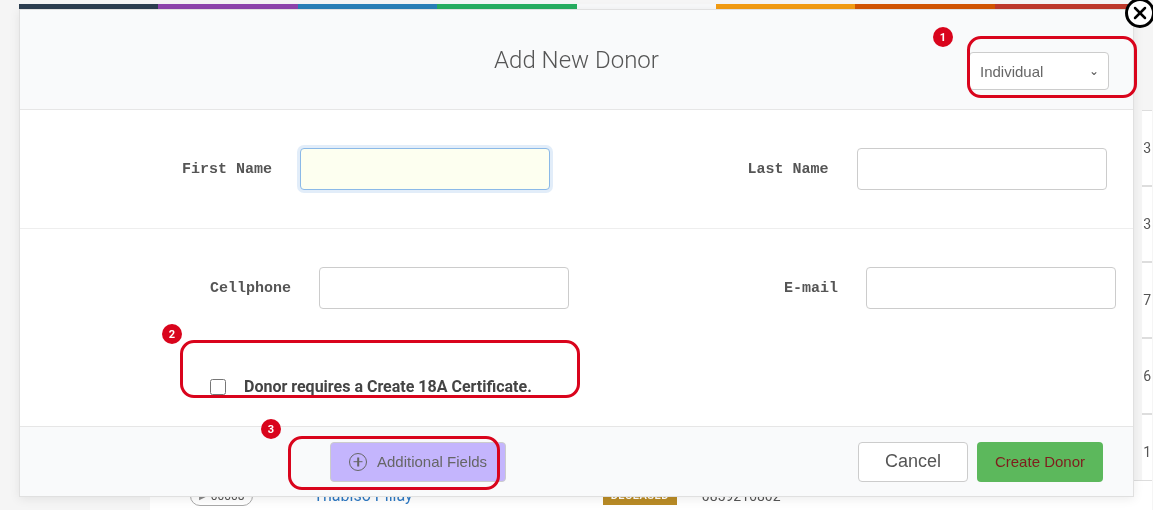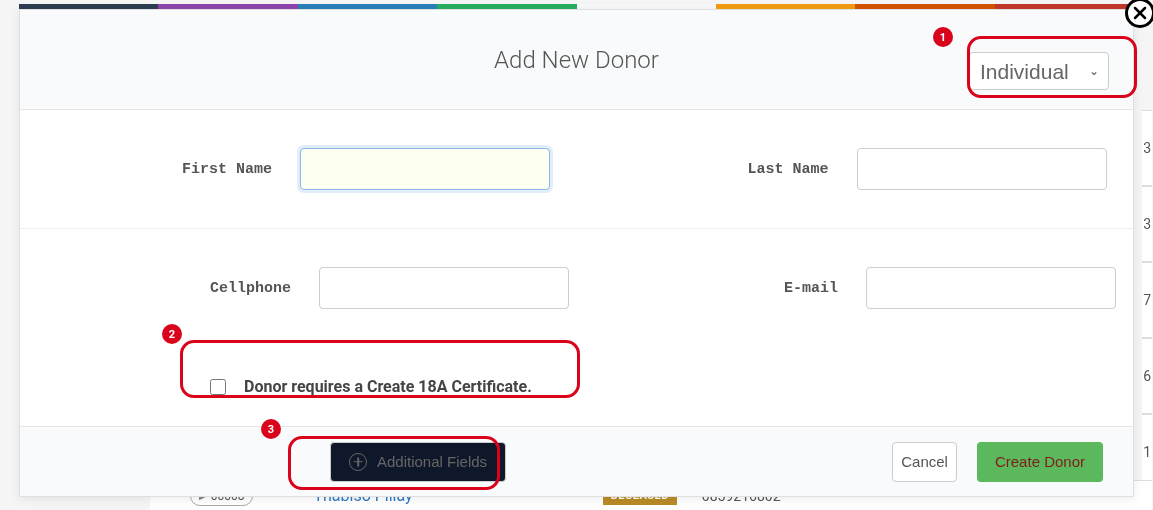--- a/index.html
+++ b/index.html
@@ -109,21 +109,21 @@
       position: absolute;
       right: 24px;
       top: 42px;
     }
     .type-select {
       width: 140px;
       height: 38px;
       border: 1px solid #ccc;
       border-radius: 4px;
       background: #fff;
-      font-size: 21px;
+      font-size: 15px;
       color: #666;
       padding: 0 28px 0 10px;
       appearance: none;
       -webkit-appearance: none;
       cursor: pointer;
     }
     .select-chevron {
       position: absolute;
       right: 10px; top: 50%; transform: translateY(-50%);
       pointer-events: none;
@@ -193,21 +193,21 @@
       height: 70px;
       display: flex;
       align-items: center;
       padding: 0 30px;
     }
     .btn-additional {
       margin-left: 280px;
       height: 40px;
       padding: 0 18px;
       border: 1px solid #ccc;
-      background: #0f172a;
+      background: #c4b5fd;
       border-radius: 4px;
       color: #666;
       font-size: 15px;
       display: inline-flex;
       align-items: center;
       gap: 10px;
       cursor: pointer;
     }
     .plus-circle {
       width: 18px; height: 18px;
@@ -225,28 +225,28 @@
       width: 9px; height: 1.6px;
       top: 50%; left: 50%; transform: translate(-50%,-50%);
     }
     .plus-circle::after {
       width: 1.6px; height: 9px;
       top: 50%; left: 50%; transform: translate(-50%,-50%);
     }
     .footer-spacer { flex: 1; }
     .btn-cancel {
       height: 40px;
-      padding: 0 8px;
+      padding: 0 26px;
       border: 1px solid #ccc;
       background: #fff;
       border-radius: 4px;
       color: #555;
-      font-size: 15px;
-      cursor: pointer;
-      margin-right: 20px;
+      font-size: 18px;
+      cursor: pointer;
+      margin-right: 9px;
     }
     .btn-create {
       height: 40px;
       padding: 0 18px;
       border: none;
       background: #5cb85c;
       border-radius: 4px;
       color: #7f1d1d;
       font-size: 15px;
       cursor: pointer;

